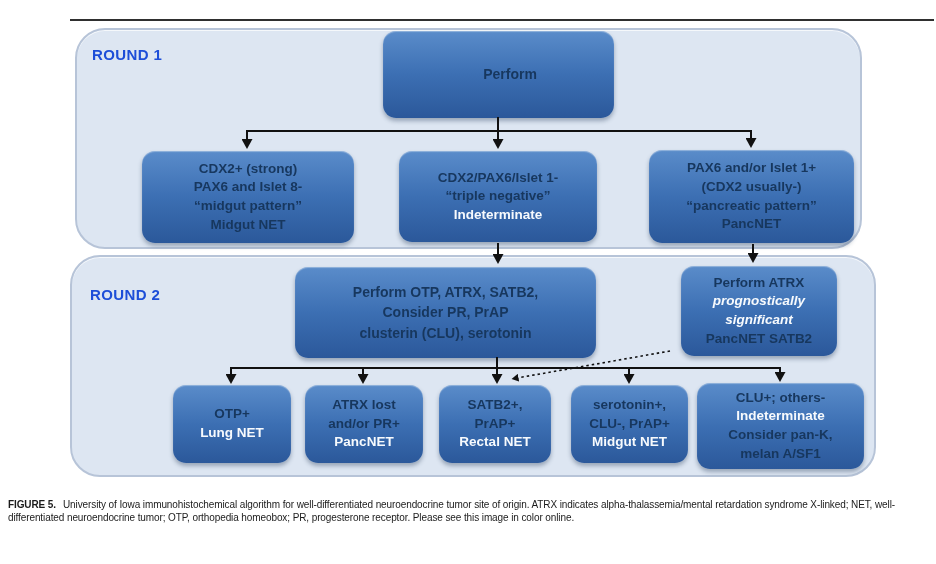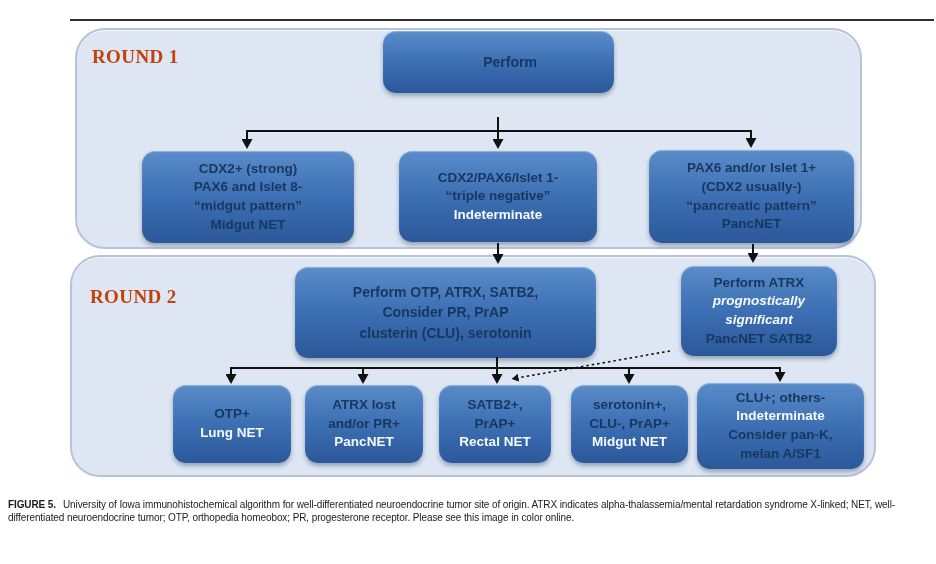--- a/index.html
+++ b/index.html
@@ -12,39 +12,38 @@
     background:#2f2f2f;
   }
   .round{
     position:absolute;background:#dde6f2;border:2px solid #b7c4d8;
     border-radius:30px;box-shadow:inset 0 1px 0 rgba(255,255,255,.7);
     box-sizing:border-box;
   }
   .round1{left:75px;top:28px;width:787px;height:221px;}
   .round2{left:70px;top:255px;width:806px;height:222px;}
   .round-label{
-    position:absolute;font-size:19px;font-weight:700;color:#c2410c;
+    position:absolute;font-size:15px;font-weight:700;color:#1d4ed8;
     letter-spacing:.4px;
-    font-family:Liberation Serif, serif;
   }
   .lbl1{left:92px;top:46px;}
   .lbl2{left:90px;top:286px;}
   .node{
     position:absolute;border-radius:13px;box-sizing:border-box;
     background:linear-gradient(180deg,#5a8cca 0%,#3c6fb3 50%,#2b589a 100%);
     box-shadow:0 3px 4px rgba(40,60,90,.38), inset 0 1px 1px rgba(255,255,255,.35);
     display:flex;flex-direction:column;align-items:center;justify-content:center;
     text-align:center;font-weight:700;color:#17375e;padding:3px 5px;
   }
   .node .ln{display:block;font-size:13.5px;line-height:1.38;}
   .node.big .ln{font-size:14px;line-height:1.45;}
   .ln.white{color:#f7fafd;}
   .ln.italic{font-style:italic;}
   
-  .nA{left:383px;top:31px;width:231px;height:62px;padding-left:28px;}
+  .nA{left:383px;top:31px;width:231px;height:87px;padding-left:28px;}
   .nB{left:142px;top:151px;width:212px;height:92px;}
   .nC{left:399px;top:151px;width:198px;height:91px;}
   .nD{left:649px;top:150px;width:205px;height:93px;}
   .nE{left:295px;top:267px;width:301px;height:91px;}
   .nF{left:681px;top:266px;width:156px;height:90px;}
   .nG{left:173px;top:385px;width:118px;height:78px;}
   .nH{left:305px;top:385px;width:118px;height:78px;}
   .nI{left:439px;top:385px;width:112px;height:78px;}
   .nJ{left:571px;top:385px;width:117px;height:78px;}
   .nK{left:697px;top:383px;width:167px;height:86px;}

